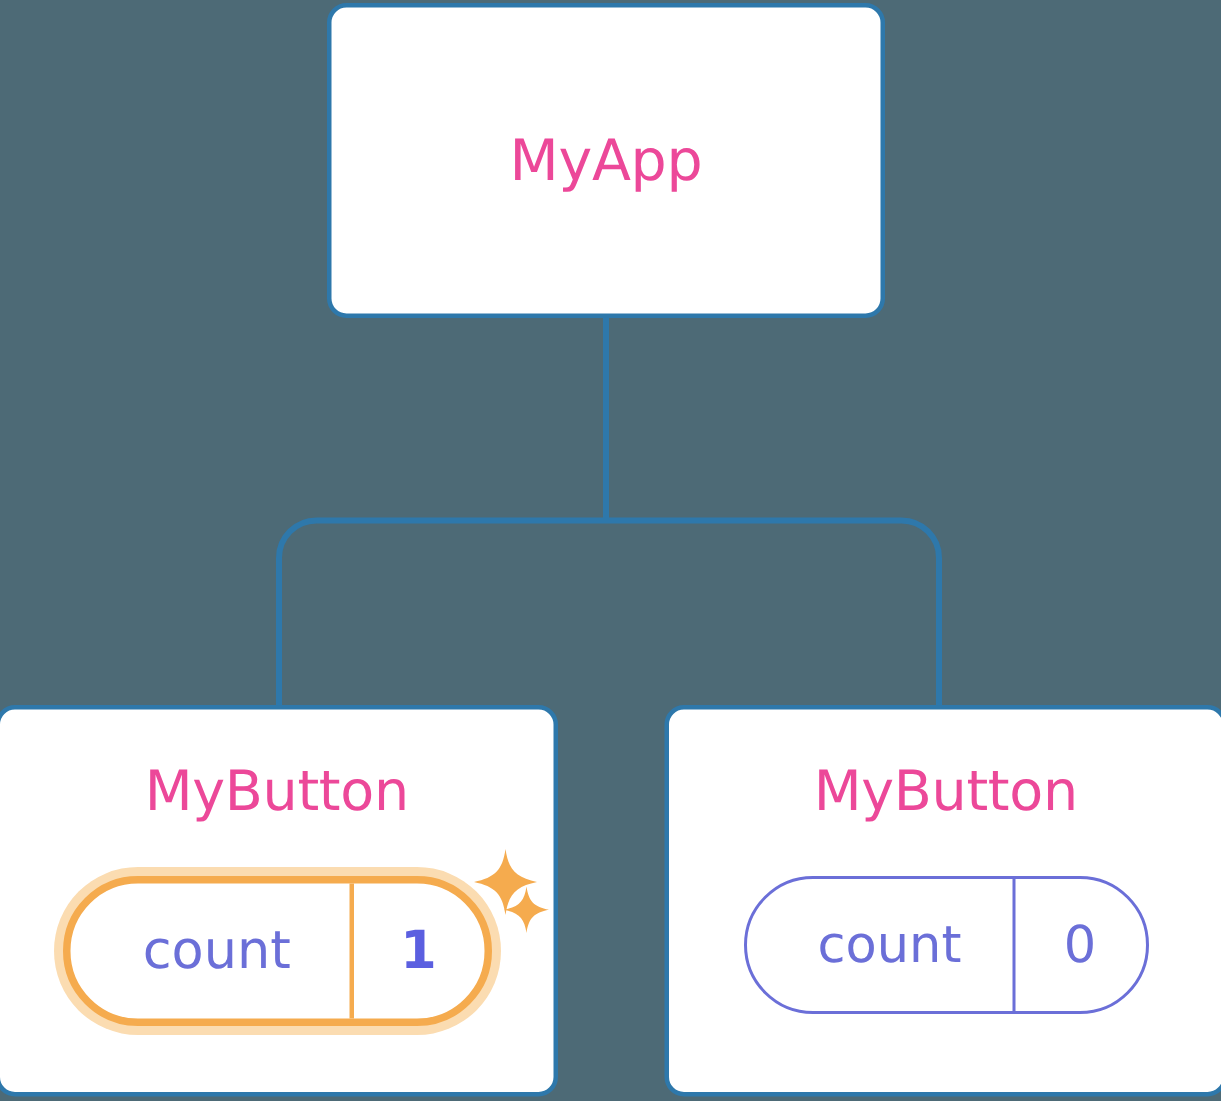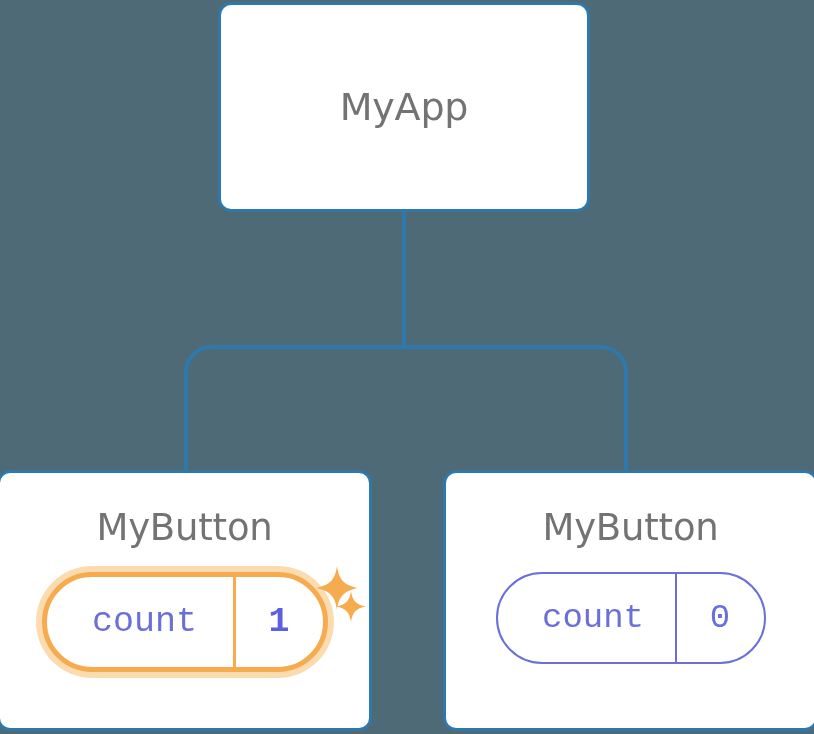--- a/index.html
+++ b/index.html
@@ -58,39 +58,38 @@
   }
   #card-child-right {
     left: 443px;
     top: 470px;
     width: 375px;
     height: 261px;
     padding-top: 36px;
   }
 
   .card-title {
-    color: #737373;
+    color: #ec4899;
     font-size: 37px;
     font-weight: 400;
     letter-spacing: -0.2px;
     line-height: 1;
     white-space: nowrap;
   }
   #card-root .card-title {
     font-size: 38px;
   }
 
   
   .pill-wrap {
     position: relative;
-    margin-top: 26px;
+    margin-top: 38px;
     display: flex;
     align-items: center;
     justify-content: center;
-    font-family: Liberation Mono, monospace;
   }
   .pill {
     position: relative;
     display: flex;
     align-items: stretch;
     background: #ffffff;
     box-sizing: border-box;
   }
   .pill-plain {
     border: 2px solid #6b6fd8;

